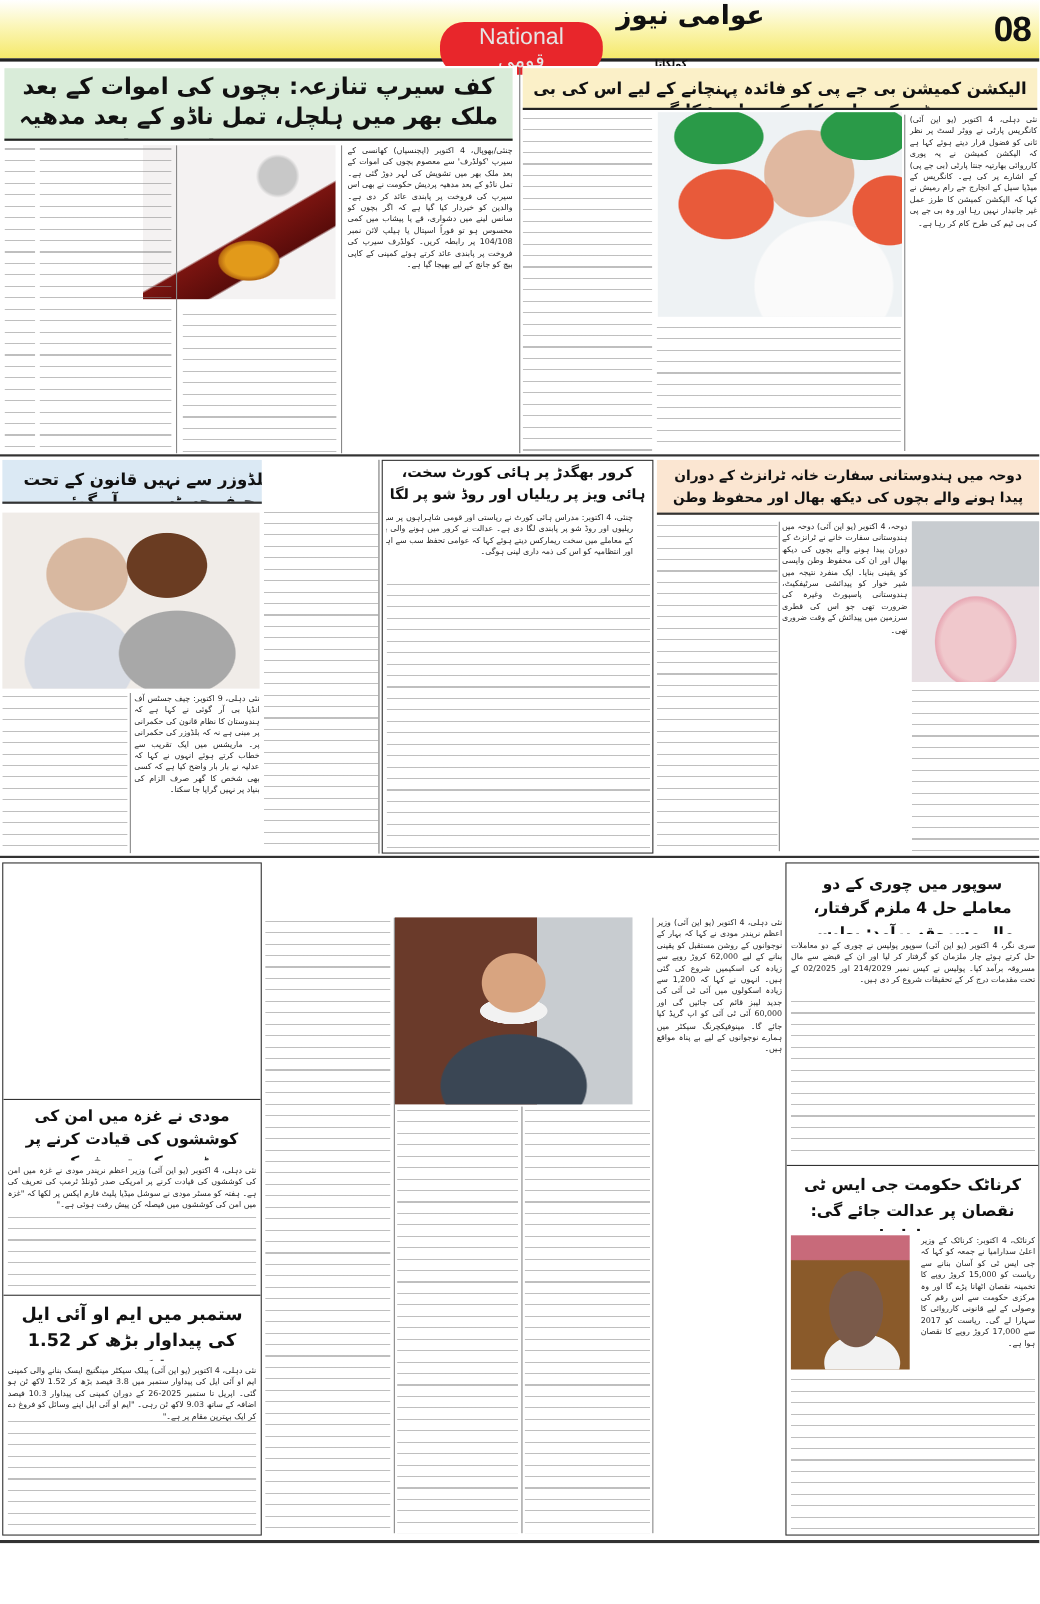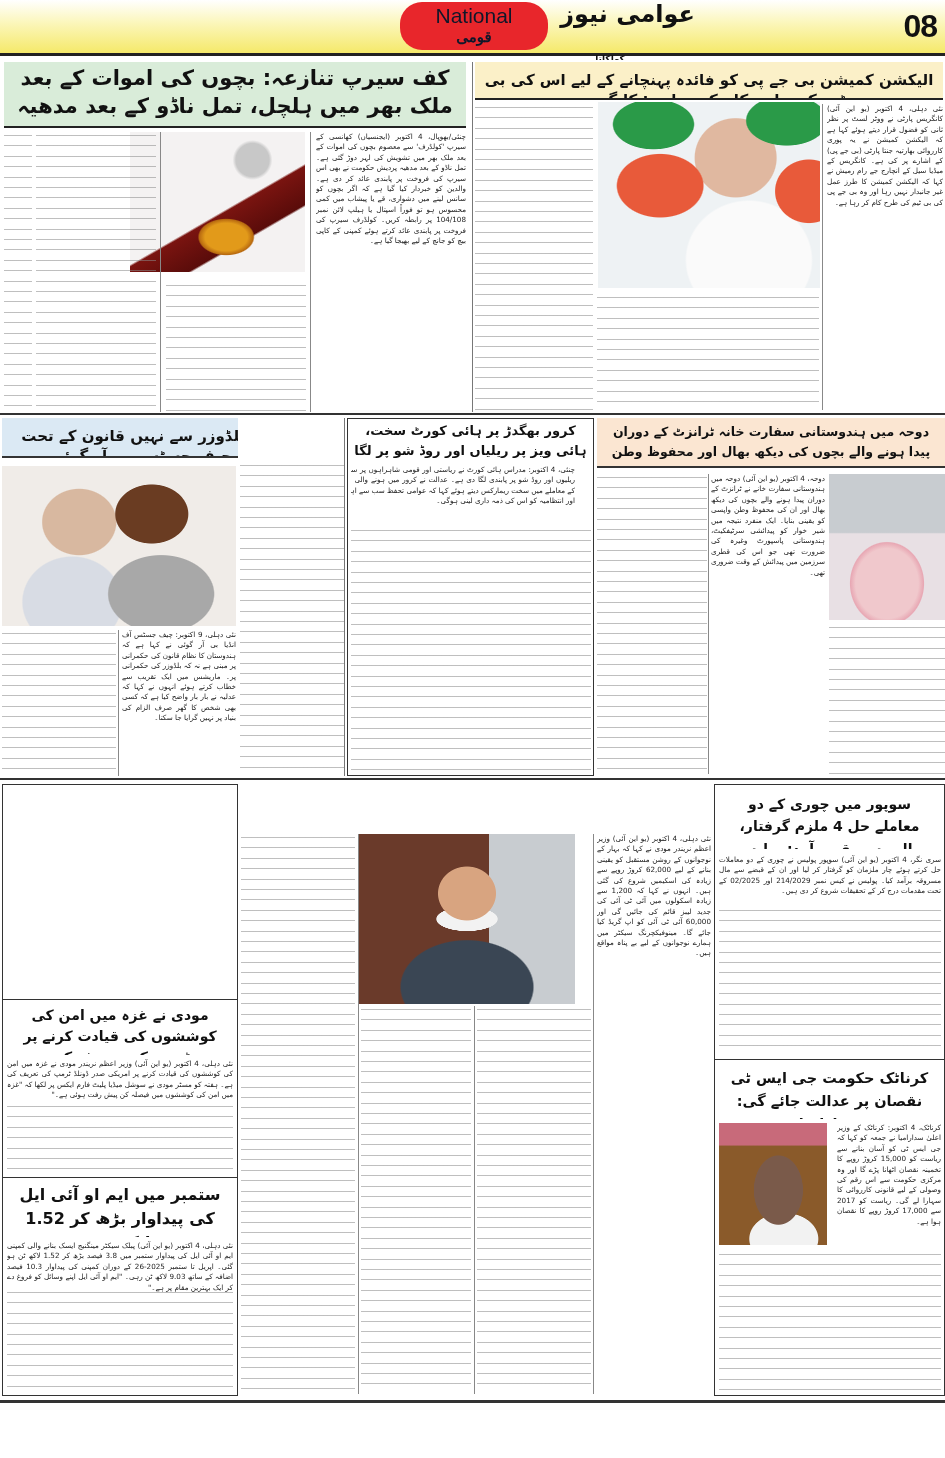--- a/index.html
+++ b/index.html
@@ -4,23 +4,23 @@
 <style>
   * { box-sizing: border-box; margin: 0; padding: 0; }
   body { width: 945px; height: 1458px; background: #fff; font-family: "DejaVu Sans", sans-serif; position: relative; overflow: hidden; color: #111; }
 
   
   .masthead { position: absolute; left: 0; top: 0; width: 945px; height: 56px; background: linear-gradient(to bottom, #ffffff 0%, #fbf6b8 45%, #f5e96a 100%); border-bottom: 3px solid #222; }
   .mh-en { position: absolute; left: 140px; top: 2px; width: 200px; text-align: right; font-family: "Liberation Sans", sans-serif; }
   .mh-en .name { font-size: 17px; font-stretch: condensed; letter-spacing: -0.5px; }
   .mh-en .city { font-size: 14px; font-weight: bold; line-height: 14px; }
   .mh-en .date, .mh-en .also { font-size: 7px; line-height: 9px; }
-  .mh-section { position: absolute; left: 400px; top: 2px; width: 148px; height: 48px; background: #e8262b; border-radius: 22px; color: #0f172a; text-align: center; font-family: "Liberation Sans", sans-serif; }
+  .mh-section { position: absolute; left: 400px; top: 20px; width: 148px; height: 48px; background: #e8262b; border-radius: 22px; color: #e5e5e5; text-align: center; font-family: "Liberation Sans", sans-serif; }
   .mh-section .en { font-size: 21px; line-height: 26px; padding-top: 1px; }
-  .mh-section .ur { font-size: 15px; font-weight: bold; line-height: 16px; }
+  .mh-section .ur { font-size: 18px; font-weight: normal; line-height: 16px; }
   .mh-ur { position: absolute; left: 555px; top: 0; width: 140px; text-align: right; direction: rtl; }
   .mh-ur .name { font-size: 24px; font-weight: bold; line-height: 28px; }
   .mh-ur .city { font-size: 9px; font-weight: bold; line-height: 11px; text-align: center; padding-right: 30px; margin-top: 26px; }
   .mh-ur .date { font-size: 14px; line-height: 12px; text-align: right; padding-right: 20px; }
   .mh-page { position: absolute; right: 8px; top: 8px; font-size: 32px; font-weight: bold; font-family: "Liberation Sans", sans-serif; letter-spacing: -1px; }
 
   
   .story { position: absolute; border: 1px solid #333; overflow: hidden; background: #fff; }
   .headline { direction: rtl; text-align: center; font-weight: bold; color: #111; line-height: 1.35; overflow: hidden; }
   .body-cols { position: absolute; direction: rtl; font-size: 7.2px; line-height: 10.4px; text-align: justify; color: #222; overflow: hidden; }

